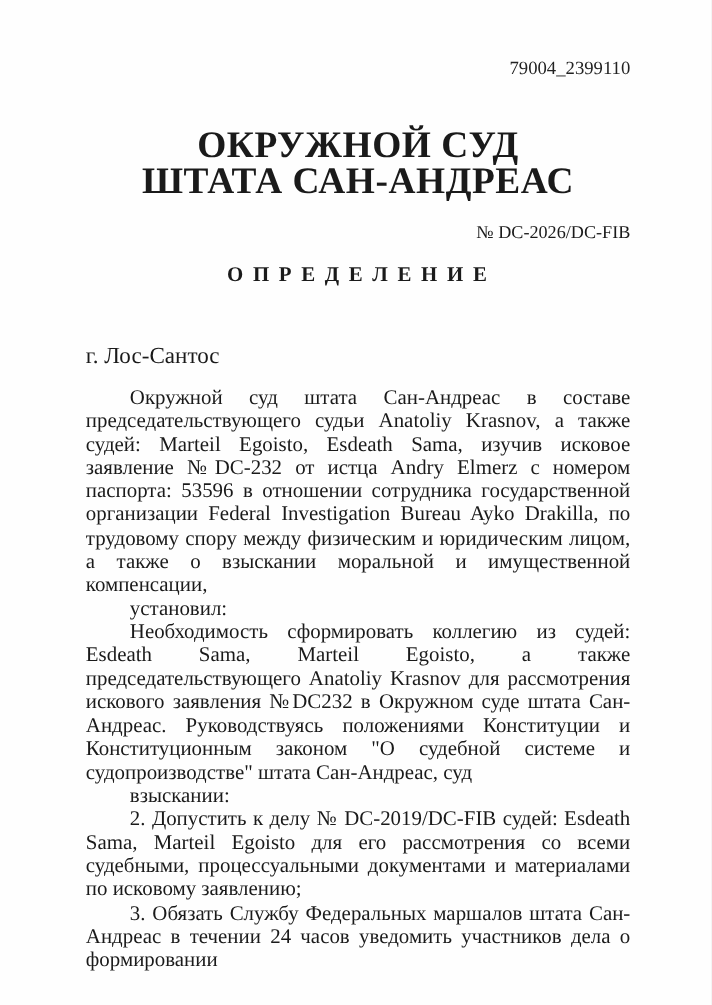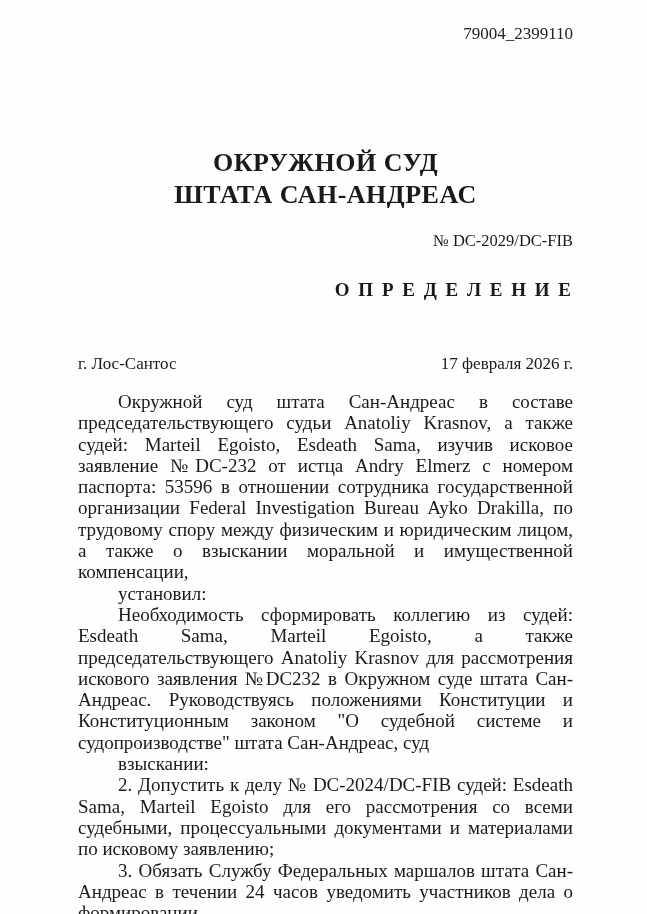--- a/index.html
+++ b/index.html
@@ -10,55 +10,55 @@
   .page {
     position: relative;
     width: 647px;
     height: 914px;
     margin: 0 auto;
     background: #fefefe;
     color: #1a1a1a;
     font-family: "Liberation Serif", "DejaVu Serif", serif;
     overflow: hidden;
     box-sizing: border-box;
-    padding: 24px 74px 0 78px;
+    padding: 52px 74px 0 78px;
   }
   .doc-id {
     text-align: right;
     font-size: 17px;
     line-height: 19px;
     color: #222;
   }
   .court-title {
-    margin-top: 104px;
+    margin-top: 46px;
     text-align: center;
     font-weight: bold;
-    font-size: 26px;
+    font-size: 34px;
     line-height: 32px;
     letter-spacing: 0.5px;
   }
   .case-number {
     margin-top: 20px;
     text-align: right;
     font-size: 16.5px;
     line-height: 20px;
   }
   .doc-type {
-    margin-top: 28px;
-    text-align: right;
+    margin-top: 18px;
+    text-align: center;
     font-weight: bold;
     font-size: 19px;
     letter-spacing: 2px;
     line-height: 22px;
   }
   .place-date-row {
     margin-top: 52px;
     display: flex;
     justify-content: space-between;
-    font-size: 17px;
+    font-size: 21px;
     line-height: 21px;
     align-items: center;
   }
   .body-text {
     margin-top: 17px;
   }
   .body-text p {
     margin: 0;
     font-size: 19px;
     line-height: 21.3px;
@@ -80,39 +80,38 @@
 
 <div class="page">
 
   <div class="doc-id">79004_2399110</div>
 
   <div class="court-title">
     <div>ОКРУЖНОЙ СУД</div>
     <div>ШТАТА САН-АНДРЕАС</div>
   </div>
 
-  <div class="case-number">№ DC-2029/DC-FIB</div>
+  <div class="case-number">№ DC-2026/DC-FIB</div>
 
   <div class="doc-type">О П Р Е Д Е Л Е Н И Е</div>
 
   <div class="place-date-row">
     <span>г. Лос-Сантос</span>
-    <span>17 февраля 2026 г.</span>
   </div>
 
   <div class="body-text">
 
     <p>Окружной суд штата Сан-Андреас в составе председательствующего судьи Anatoliy Krasnov, а также судей: Marteil Egoisto, Esdeath Sama, изучив исковое заявление №DC-232 от истца Andry Elmerz с номером паспорта: 53596 в отношении сотрудника государственной организации Federal Investigation Bureau Ayko Drakilla, по трудовому спору между физическим и юридическим лицом, а также о взыскании моральной и имущественной компенсации,</p>
 
     <p class="section-heading">установил:</p>
 
     <p>Необходимость сформировать коллегию из судей: Esdeath Sama, Marteil Egoisto, а также председательствующего Anatoliy Krasnov для рассмотрения искового заявления №DC232 в Окружном суде штата Сан-Андреас. Руководствуясь положениями Конституции и Конституционным законом "О судебной системе и судопроизводстве" штата Сан-Андреас, суд</p>
 
     <p class="section-heading">взыскании:</p>
 
 
-    <p>2. Допустить к делу № DC-2024/DC-FIB судей: Esdeath Sama, Marteil Egoisto для его рассмотрения со всеми судебными, процессуальными документами и материалами по исковому заявлению;</p>
+    <p>2. Допустить к делу № DC-2019/DC-FIB судей: Esdeath Sama, Marteil Egoisto для его рассмотрения со всеми судебными, процессуальными документами и материалами по исковому заявлению;</p>
 
     <p class="justify-last">3. Обязать Службу Федеральных маршалов штата Сан-Андреас в течении 24 часов уведомить участников дела о формировании</p>
 
   </div>
 
 </div>
 
 </body></html>

